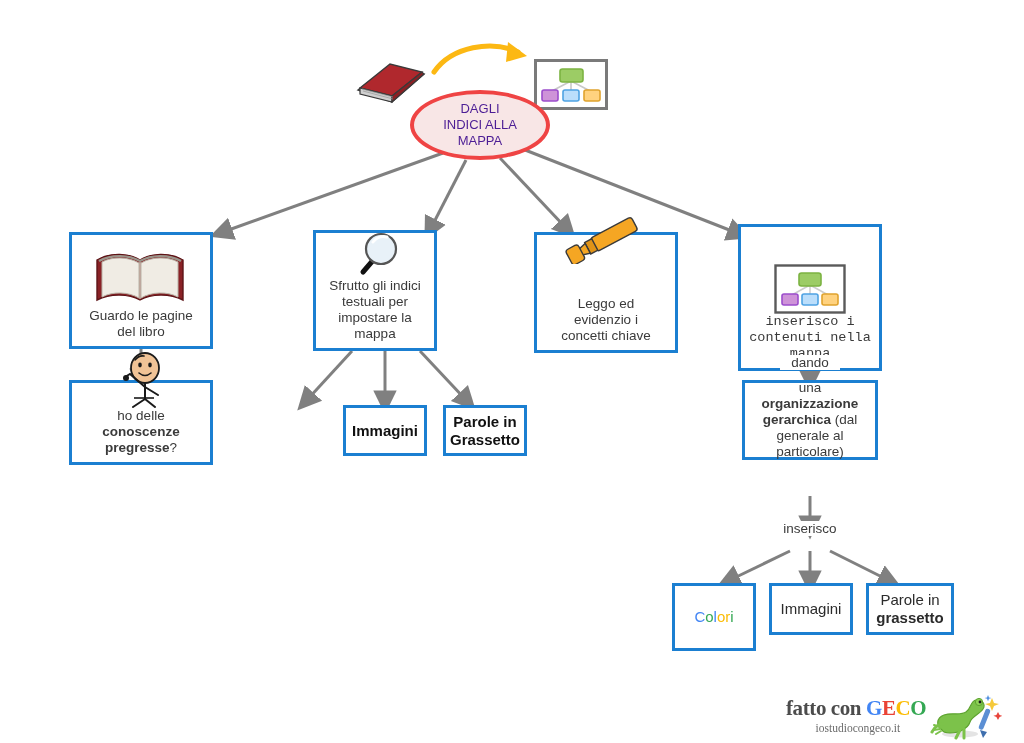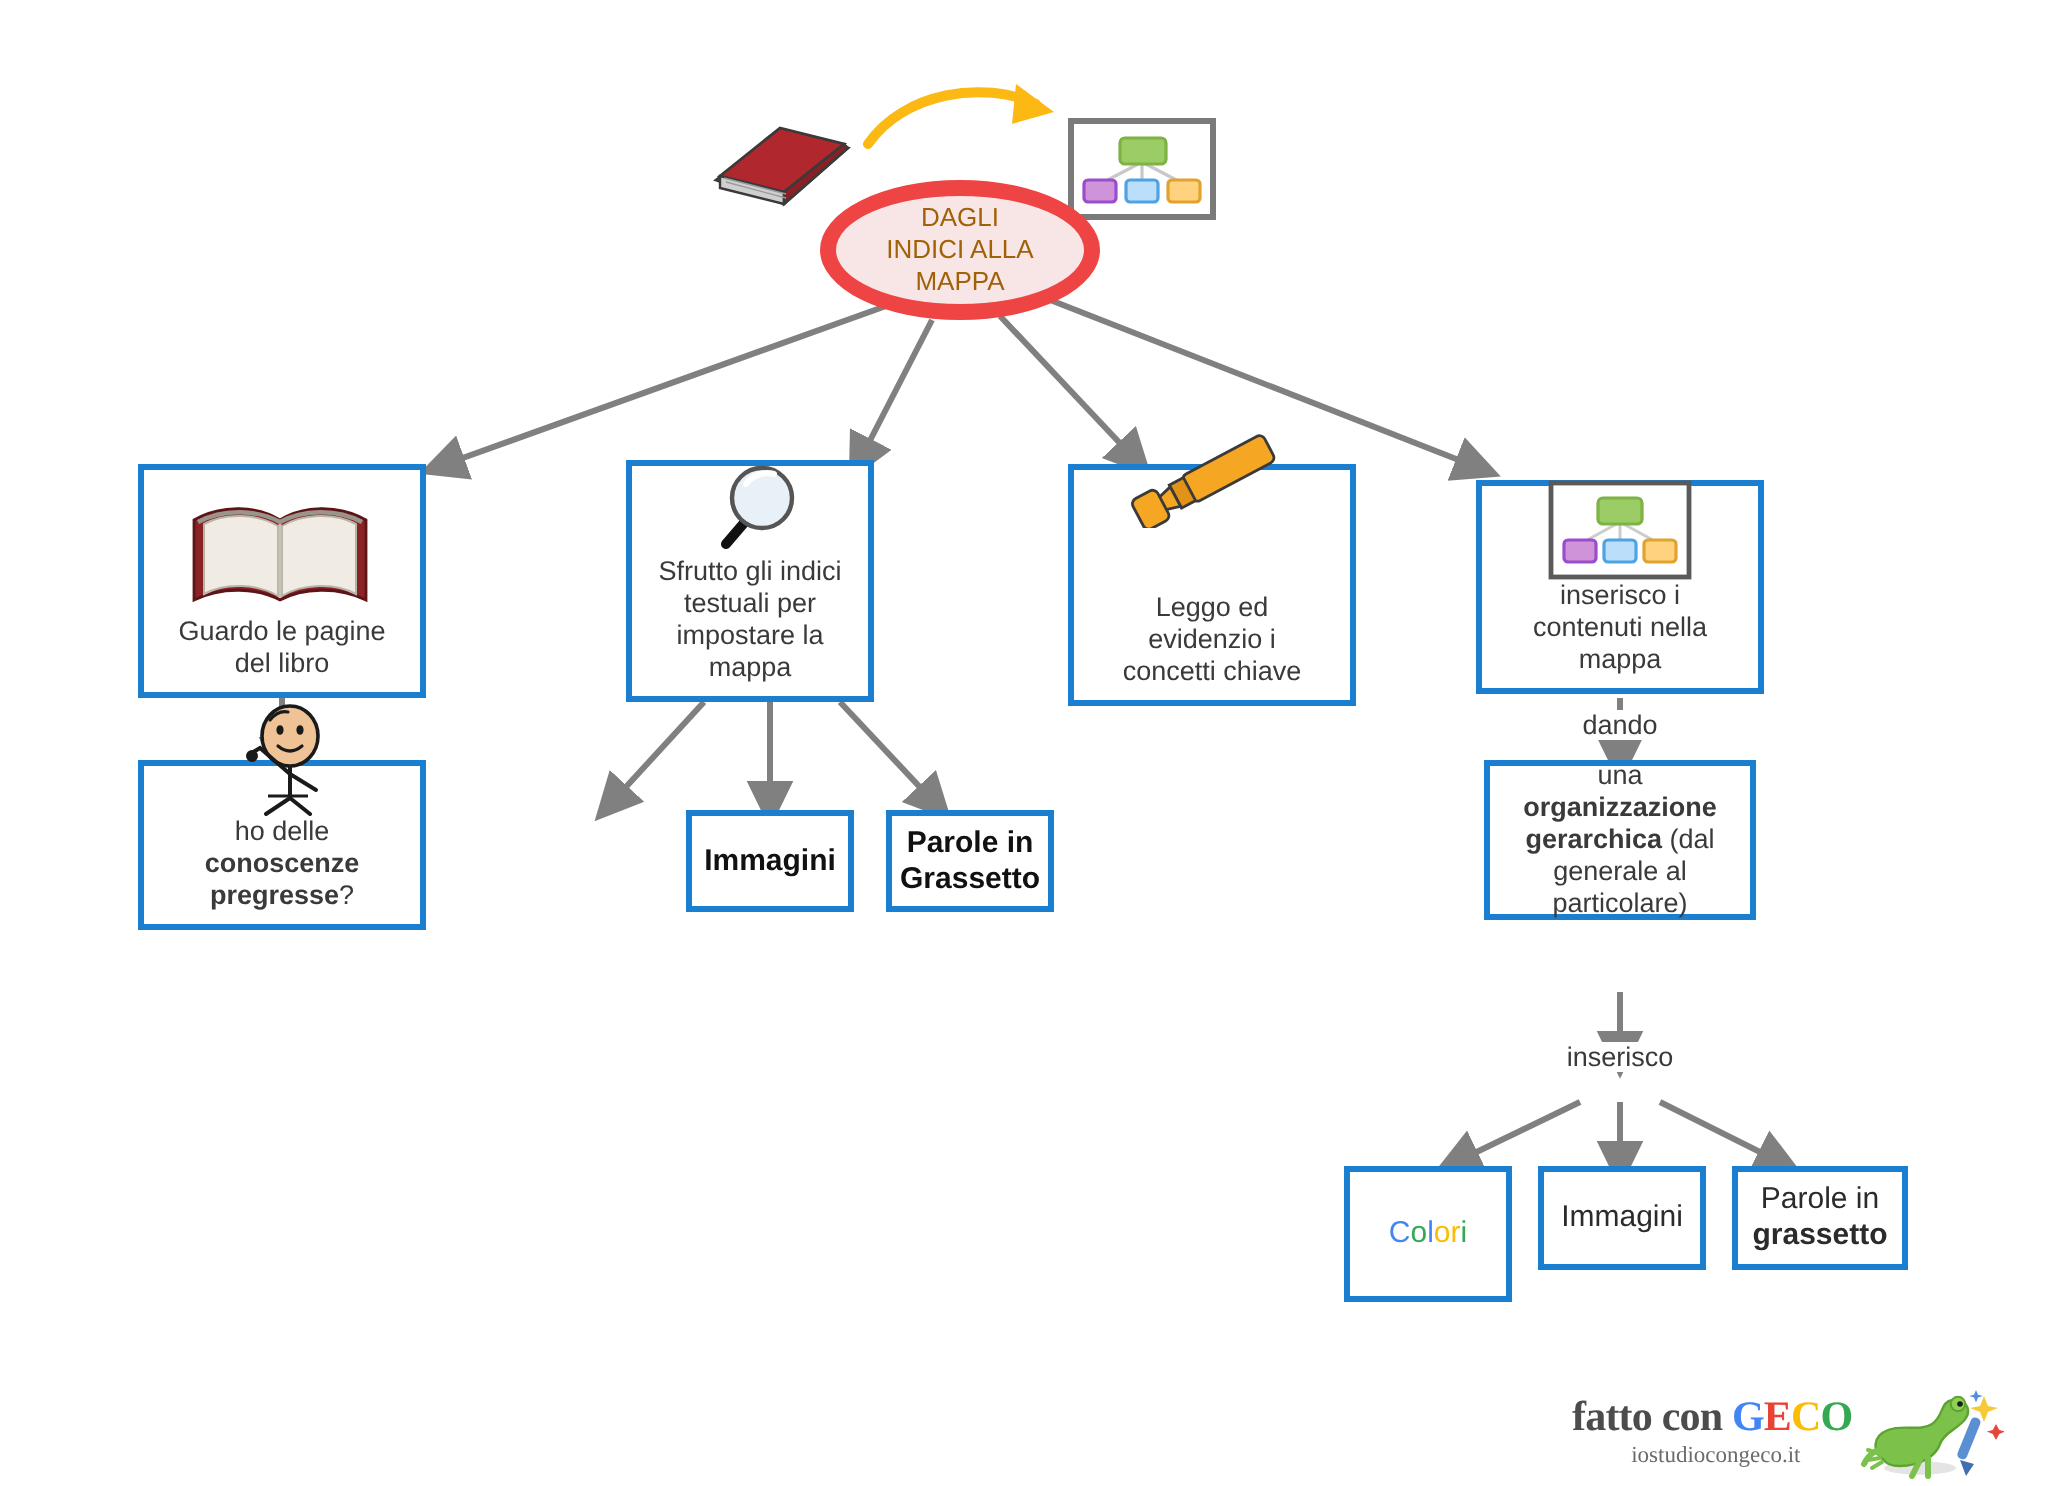--- a/index.html
+++ b/index.html
@@ -59,28 +59,28 @@
     font-weight: bold;
     font-size: 15px;
     color: #111;
   }
   .node.leaf .label { padding-bottom: 0; }
 
   
   #central-node {
     position: absolute;
     box-sizing: border-box;
-    border: 8px solid #ef4444;
+    border: 4px solid #ef4444;
     background: #f8e6e6;
     border-radius: 50%;
     display: flex;
     align-items: center;
     justify-content: center;
     text-align: center;
-    color: #a16207;
+    color: #4c1d95;
     font-size: 13px;
     line-height: 1.25;
   }
 
   
   .edge-label {
     position: absolute;
     font-size: 13.5px;
     color: #3a3a3a;
     text-align: center;
@@ -254,21 +254,21 @@
         </g>
       </svg>
     </div>
     <div class="label">
       <div>Leggo ed</div>
       <div>evidenzio i</div>
       <div>concetti chiave</div>
     </div>
   </div>
 
-  <div class="node" style="left:738px;top:240px;width:144px;height:107px;">
+  <div class="node" style="left:738px;top:224px;width:144px;height:147px;font-family:Liberation Mono, monospace;">
     <div class="icon-wrap">
       <svg width="72" height="50" viewBox="0 0 72 50">
         <rect x="1.5" y="1.5" width="69" height="47" fill="#ffffff" stroke="#5a5a5a" stroke-width="2.4"></rect>
         <line x1="36" y1="21" x2="16" y2="32" stroke="#cccccc" stroke-width="1.5"></line>
         <line x1="36" y1="21" x2="36" y2="32" stroke="#cccccc" stroke-width="1.5"></line>
         <line x1="36" y1="21" x2="56" y2="32" stroke="#cccccc" stroke-width="1.5"></line>
         <rect x="25" y="9" width="22" height="13" rx="2.5" fill="#9ccc65" stroke="#7cb342" stroke-width="1.6"></rect>
         <rect x="8" y="30" width="16" height="11" rx="2" fill="#ce93d8" stroke="#9c4dcc" stroke-width="1.6"></rect>
         <rect x="28" y="30" width="16" height="11" rx="2" fill="#bbdefb" stroke="#4fa3e3" stroke-width="1.6"></rect>
         <rect x="48" y="30" width="16" height="11" rx="2" fill="#ffd27f" stroke="#e0a32e" stroke-width="1.6"></rect>

